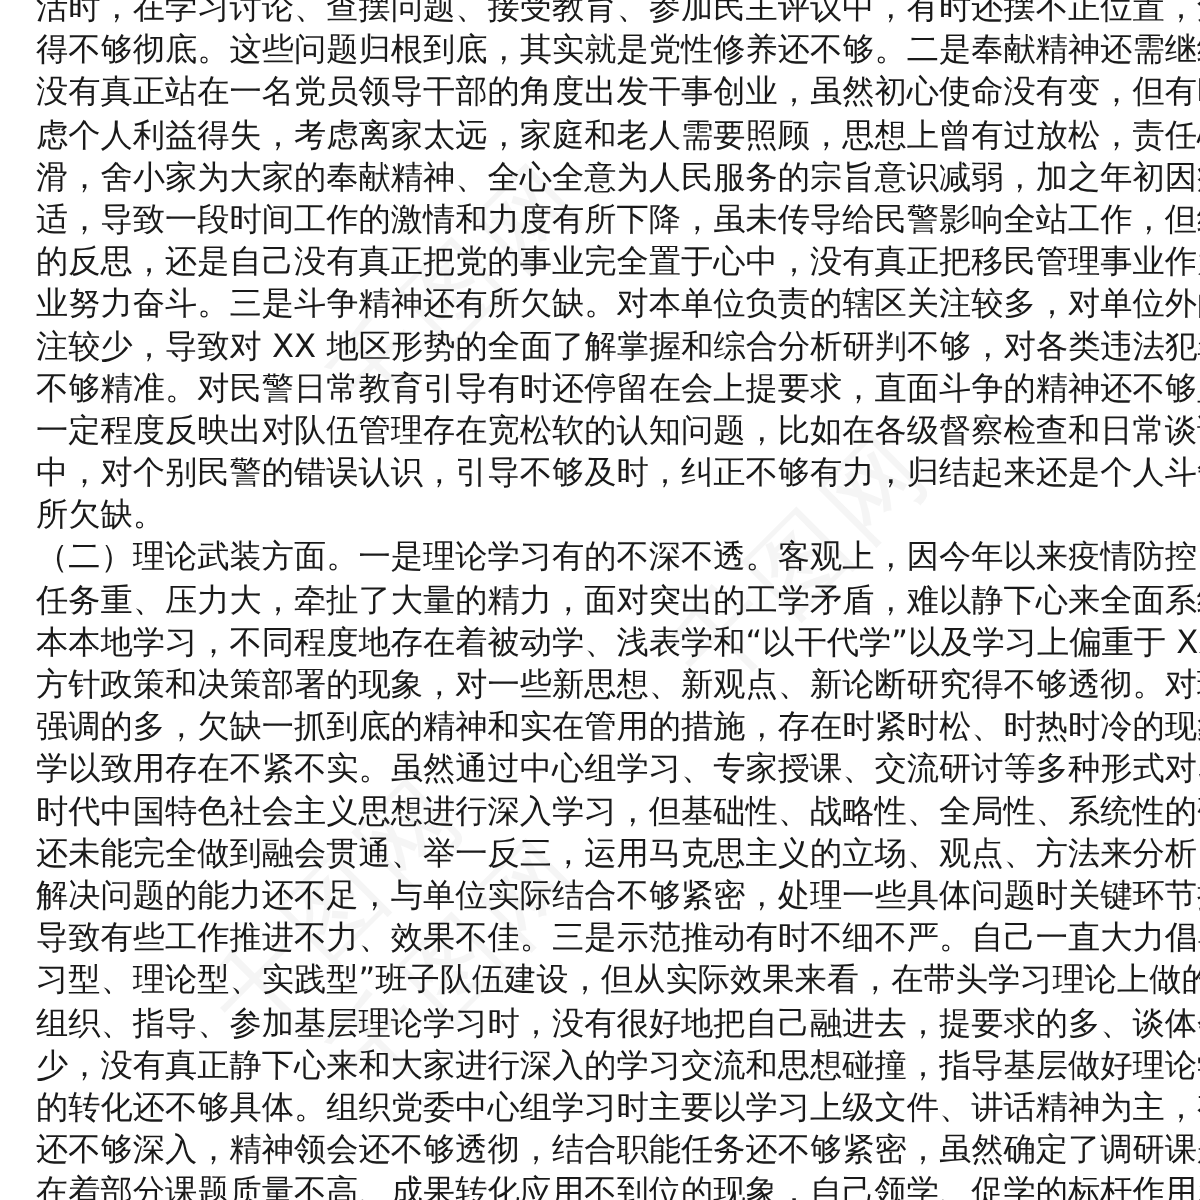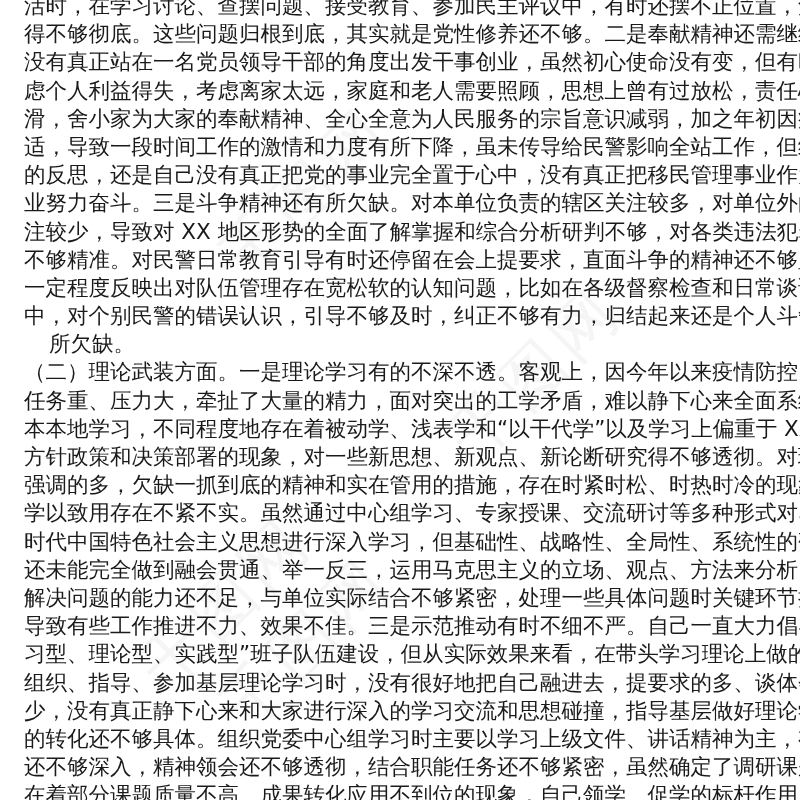--- a/index.html
+++ b/index.html
@@ -29,21 +29,20 @@
     }
     .line {
       display: block;
       white-space: nowrap;
       text-align: justify;
       text-align-last: justify;
       height: 28.2px;
     }
     .line.last {
       text-align-last: left;
-      margin-left: 25px;
     }
     .watermark {
       position: absolute;
       font-family: "DejaVu Sans", sans-serif;
       font-size: 64px;
       color: rgba(160,160,160,0.10);
       transform: rotate(-45deg);
       pointer-events: none;
       white-space: nowrap;
       letter-spacing: 6px;

